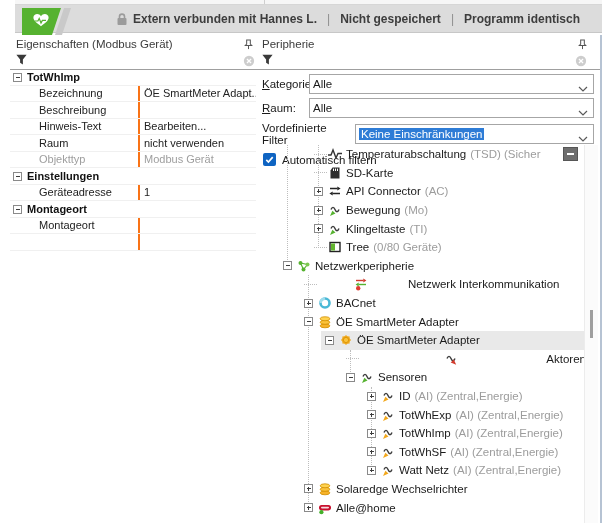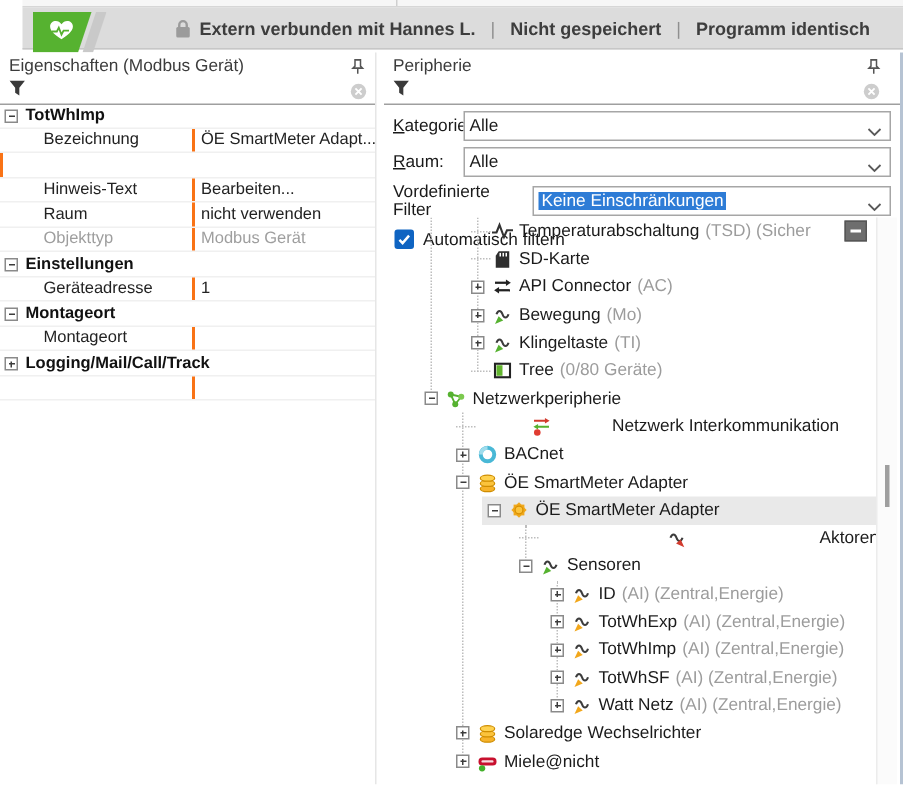--- a/index.html
+++ b/index.html
@@ -10,21 +10,21 @@
   .topstrip{height:4px;background:#f6f6f6;border-bottom:1px solid #d6d6d6;position:relative}
   .topstrip .tabmark{position:absolute;left:249px;top:0;width:1px;height:4px;background:#cfcfcf}
   .topmain{height:27px;background:#dcdcdc;border-bottom:1px solid #c7c7c7;position:relative}
   #logo{position:absolute;left:7px;top:3px;cursor:pointer}
   #lock{position:absolute;left:101px;top:7px}
   #topstatus{position:absolute;left:118px;top:0;height:27px;display:flex;align-items:center;
              font-size:12px;font-weight:700;color:#3d3d3d}
   #topstatus .sep{font-weight:400;color:#8f8f8f;margin:0 10px}
   
   .panel{position:absolute;top:35px;height:488px;background:#fff}
-  #left-panel{left:0;width:250px;border-right:1px solid #e6e6e6}
+  #left-panel{left:10px;width:250px;border-right:1px solid #e6e6e6}
   #right-panel{left:256px;width:346px}
   .panel-header{height:16px;display:flex;align-items:center;justify-content:space-between;
                 padding:1px 6px 0 6px;font-size:11.5px;color:#3c3c3c}
   .filter-row{height:17px;border-bottom:1px solid #9f9f9f;display:flex;align-items:center;
               justify-content:space-between;padding:0 5px}
   
   #prop-rows{position:absolute;top:34px;left:0;right:0}
   .prow{height:16.5px;display:flex;align-items:stretch;font-size:11px;color:#222;
         border-bottom:1px solid #f0f0f0;position:relative;box-sizing:border-box}
   .prow .pname{width:128px;box-sizing:border-box;padding-left:29px;display:flex;align-items:center}
@@ -133,20 +133,21 @@
   <div id="prop-rows">
       <div class="prow section">
         <span class="ebox"></span>
         <span class="sname">TotWhImp</span>
       </div>
       <div class="prow">
         <span class="pname">Bezeichnung</span>
         <span class="pval">ÖE SmartMeter Adapt...</span>
       </div>
       <div class="prow">
+        <span class="pname">Beschreibung</span>
         <span class="pval"></span>
       </div>
       <div class="prow">
         <span class="pname">Hinweis-Text</span>
         <span class="pval">Bearbeiten...</span>
       </div>
       <div class="prow">
         <span class="pname">Raum</span>
         <span class="pval">nicht verwenden</span>
       </div>
@@ -162,24 +163,20 @@
         <span class="pname">Geräteadresse</span>
         <span class="pval">1</span>
       </div>
       <div class="prow section">
         <span class="ebox"></span>
         <span class="sname">Montageort</span>
       </div>
       <div class="prow">
         <span class="pname">Montageort</span>
         <span class="pval"></span>
-      </div>
-      <div class="prow section">
-        <span class="ebox plus"></span>
-        <span class="sname">Logging/Mail/Call/Track</span>
       </div>
       <div class="prow">
         <span class="pname"></span>
         <span class="pval"></span>
       </div>
     </div>
 </div>
 
 <div id="right-panel" class="panel">
   <div class="panel-header">
@@ -472,20 +469,20 @@
       </div>
       <div class="trow" style="padding-left: 48px;">
         <span class="ebox plus"></span>
         <span class="ticon">
           <svg width="14" height="14" viewBox="0 0 14 14">
             <rect x="1" y="4" width="12" height="5.4" rx="2.5" fill="#c8102e"></rect>
             <rect x="3" y="5.8" width="8" height="1.6" rx="0.8" fill="#fff" opacity="0.85"></rect>
             <circle cx="3.4" cy="11.2" r="2.1" fill="#43b02a"></circle>
           </svg>
         </span>
-        <span class="tlbl">Miele@nicht</span>
+        <span class="tlbl">Alle@home</span>
       </div>
     </div>
   <div id="sb-track">
       <span id="sb-thumb"></span>
     </div>
   <div id="edge-line"></div>
 </div>
 
 </body></html>

